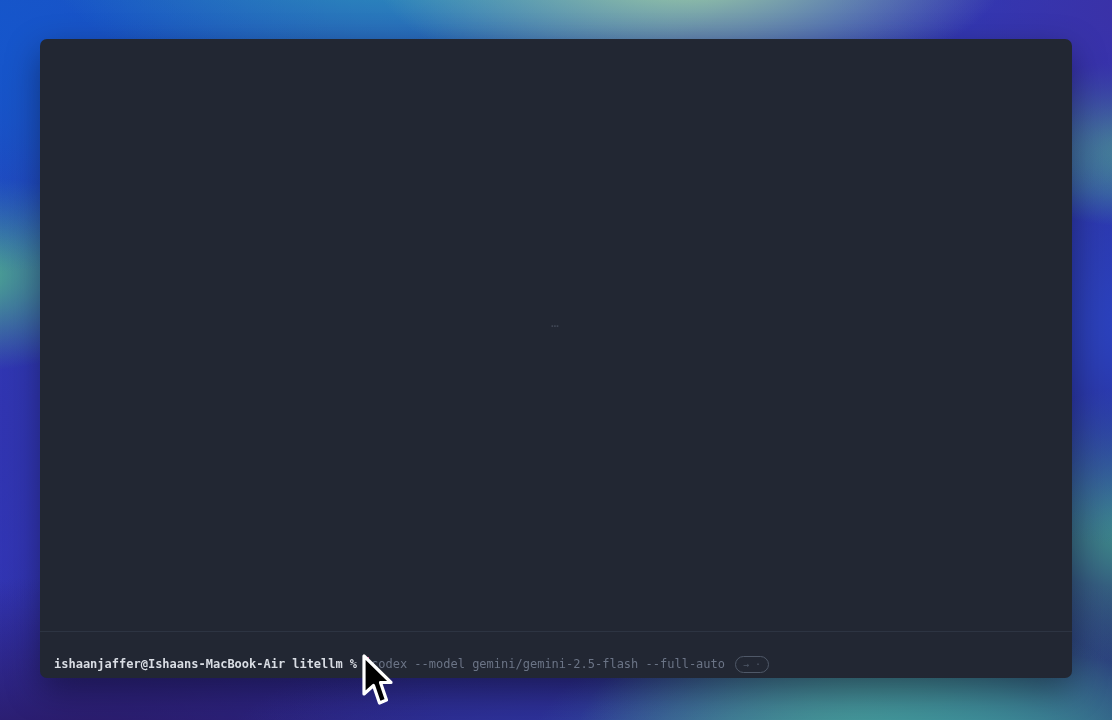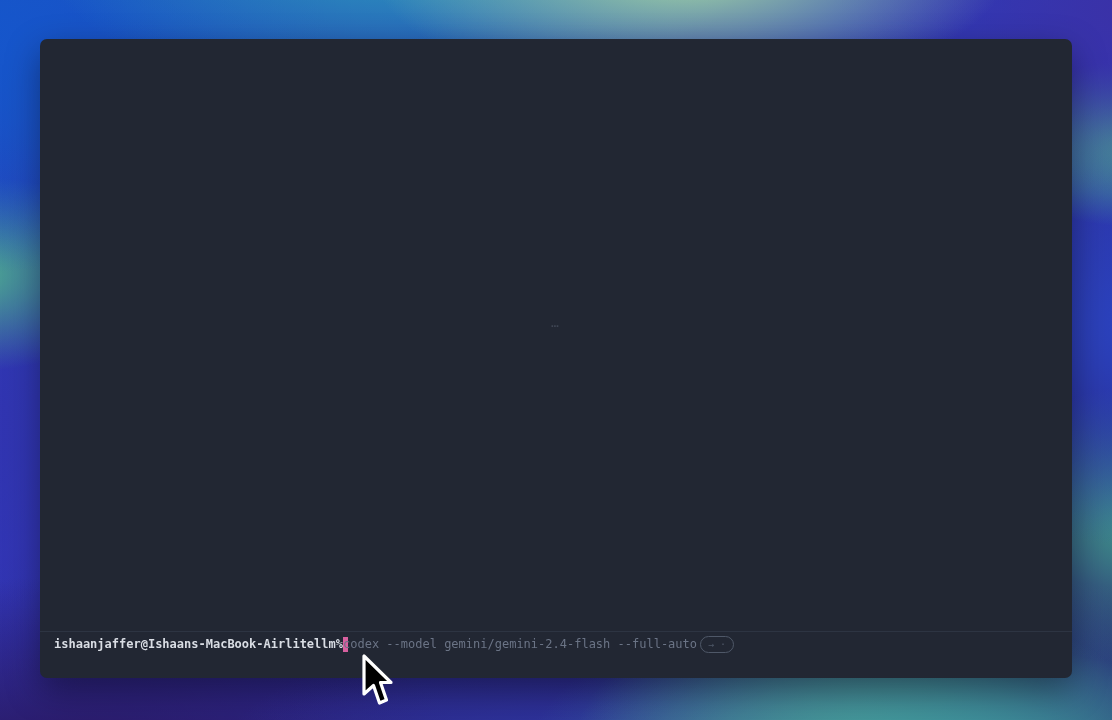--- a/index.html
+++ b/index.html
@@ -68,24 +68,25 @@
     left: 0;
     right: 0;
     top: 592px;
     height: 1px;
     background: var(--divider, #2d3442);
   }
   
   .prompt-row {
     position: absolute;
     left: 14px;
-    top: 595px;
+    top: 615px;
     height: 20px;
     display: flex;
     align-items: center;
+    column-gap: 7px;
     font-size: 12px;
     white-space: pre;
   }
   .prompt-strong {
     color: var(--prompt-text, #d9dde4);
     font-weight: bold;
   }
   .cursor-beam {
     width: 5px;
     height: 15px;
@@ -130,21 +131,21 @@
       <span class="faded-ellipsis">…</span>
     </div>
 
     <div class="divider"></div>
 
     <div class="prompt-row">
       <span class="prompt-strong">ishaanjaffer@Ishaans-MacBook-Air</span>
       <span class="prompt-strong">litellm</span>
       <span class="prompt-strong">%</span>
       <span class="cursor-beam"></span>
-      <span class="ghost-suggestion">codex --model gemini/gemini-2.4-flash --full-auto</span>
+      <span class="ghost-suggestion">codex --model gemini/gemini-2.5-flash --full-auto</span>
       <span class="key-hint">→ ·</span>
     </div>
 
   </div>
 
   <svg class="mouse-pointer" viewBox="0 0 34 56">
     <polygon points="4,3 4,41 13.5,32.5 19.5,50 26.5,47 20.5,29.5 31,29.5" fill="#000000" stroke="#ffffff" stroke-width="3.2" stroke-linejoin="round"></polygon>
   </svg>
 
 </div>

